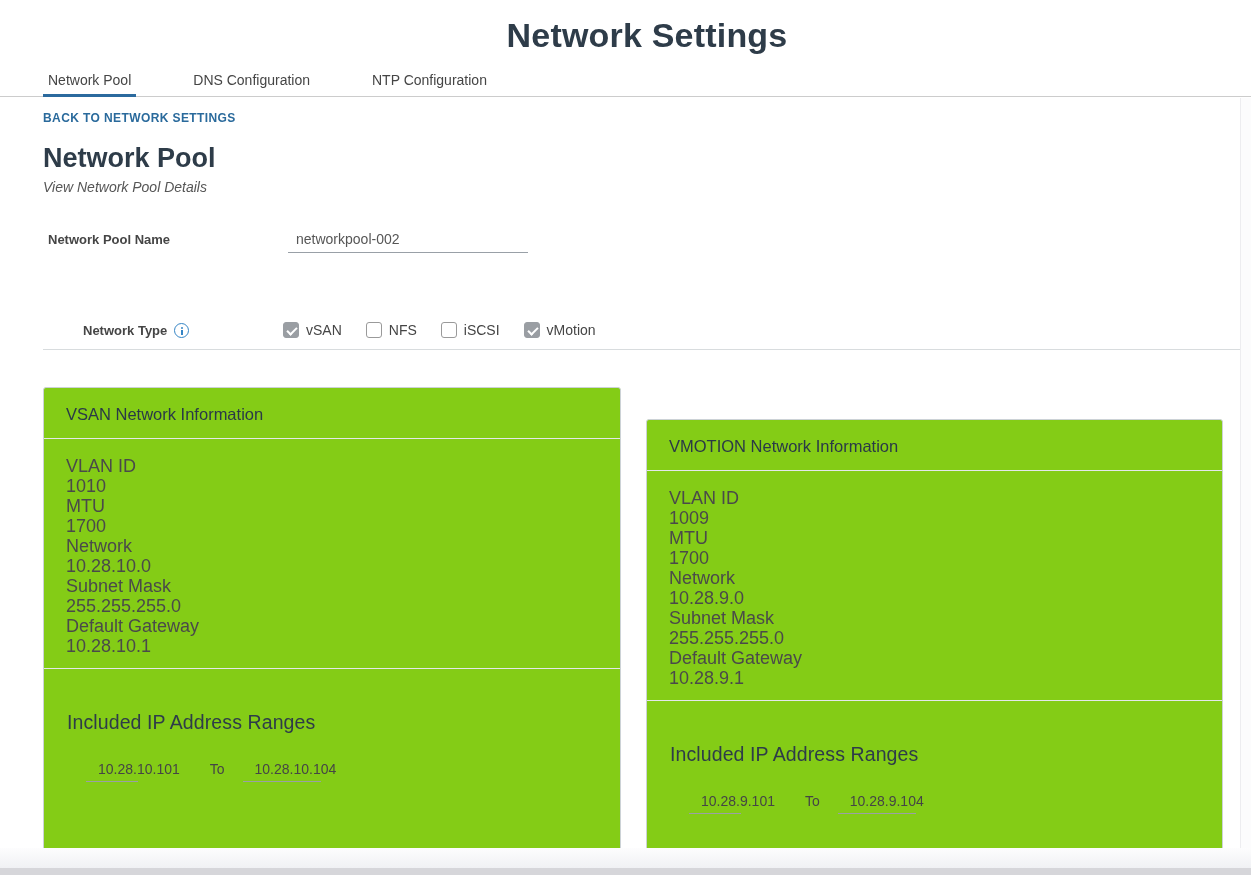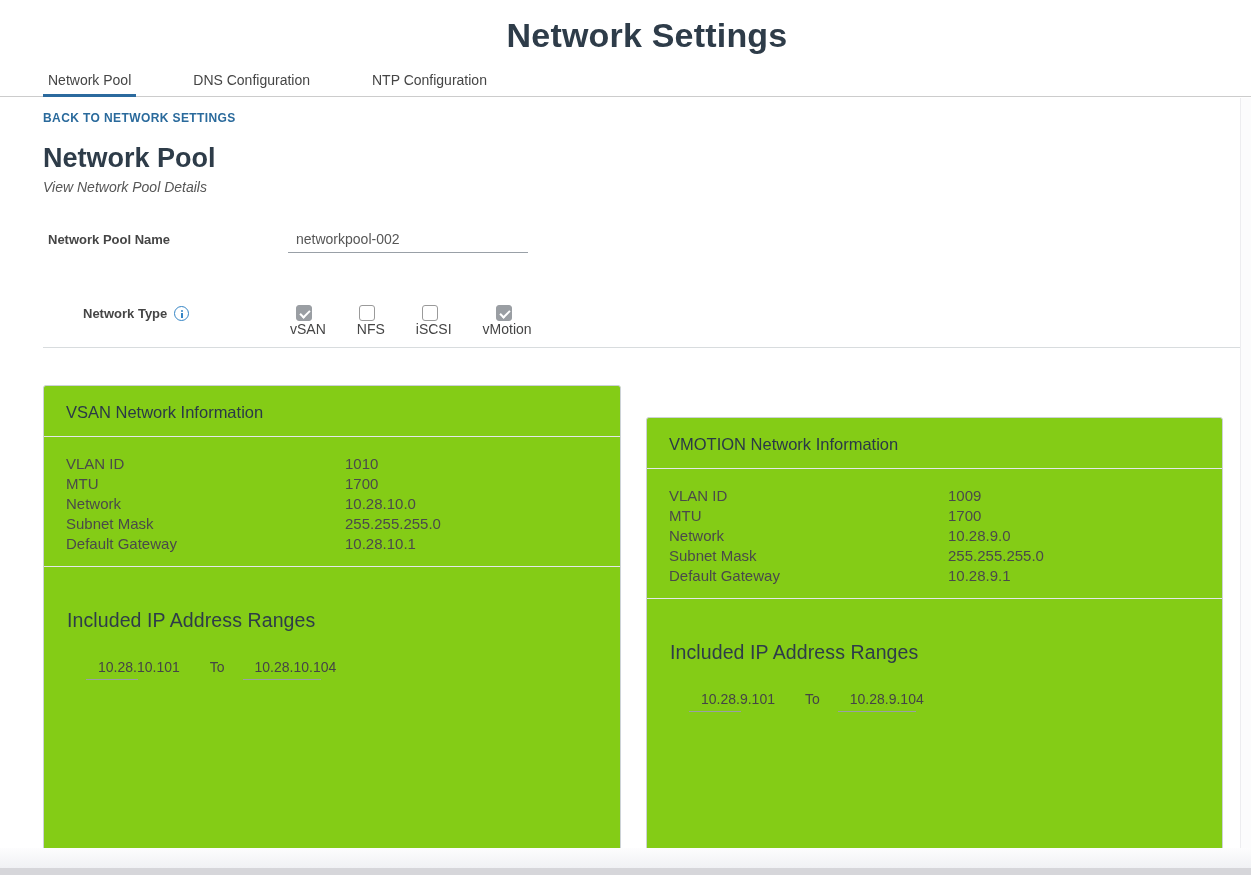--- a/index.html
+++ b/index.html
@@ -72,21 +72,21 @@
     margin: 4px 0 0 43px;
     font-size: 14px;
     line-height: 16px;
     color: #565656;
     font-style: italic;
   }
 
   
   .form-row { display: flex; align-items: flex-start; margin-left: 48px; }
   .row-name { margin-top: 36px; }
-  .row-type { margin-top: 52px; padding-left: 35px; }
+  .row-type { margin-top: 69px; padding-left: 35px; }
   .form-label {
     width: 200px;
     font-size: 13px;
     line-height: 17px;
     font-weight: 700;
     color: #454545;
     display: flex;
     align-items: center;
   }
   .text-input {
@@ -120,21 +120,21 @@
   }
   .info-icon::after {
     content: '';
     position: absolute;
     left: 5.5px; top: 6px;
     width: 2px; height: 5px;
     background: #3585c5;
   }
 
   .checkbox-group { display: flex; align-items: center; }
-  .cb-item { display: flex; align-items: center; margin-right: 24px; cursor: pointer; flex-direction: column; }
+  .cb-item { display: flex; align-items: center; margin-right: 24px; cursor: pointer; }
   .cb {
     position: relative;
     width: 16px; height: 16px;
     border: 1px solid #9a9a9a;
     border-radius: 3px;
     background: #ffffff;
     flex: none;
   }
   .cb.checked { background: #9a9ea3; border-color: #9a9ea3; }
   .cb.checked::after {
@@ -168,21 +168,21 @@
   }
   .card + .card { margin-left: 25px; width: 577px; margin-top: 32px; }
   .card-header {
     padding: 16px 22px 14px 22px;
     font-size: 16.5px;
     line-height: 20px;
     color: #2a3947;
     border-bottom: 1px solid #e4e7e9;
   }
   .card-details { padding: 17px 22px 12px 22px; border-bottom: 1px solid #e4e7e9; }
-  .detail-row { display: flex; font-size: 15px; line-height: 20px; color: #4a4a4a; }
+  .detail-row { display: flex; font-size: 18px; line-height: 20px; color: #4a4a4a; flex-direction: column; }
   .detail-label { width: 279px; flex: none; }
   .detail-value { flex: 1; }
 
   .ranges-section { padding: 41px 22px 0 23px; }
   .ranges-title {
     font-size: 19.5px;
     line-height: 24px;
     color: #2e3c49;
     font-weight: 400;
     letter-spacing: 0.1px;

